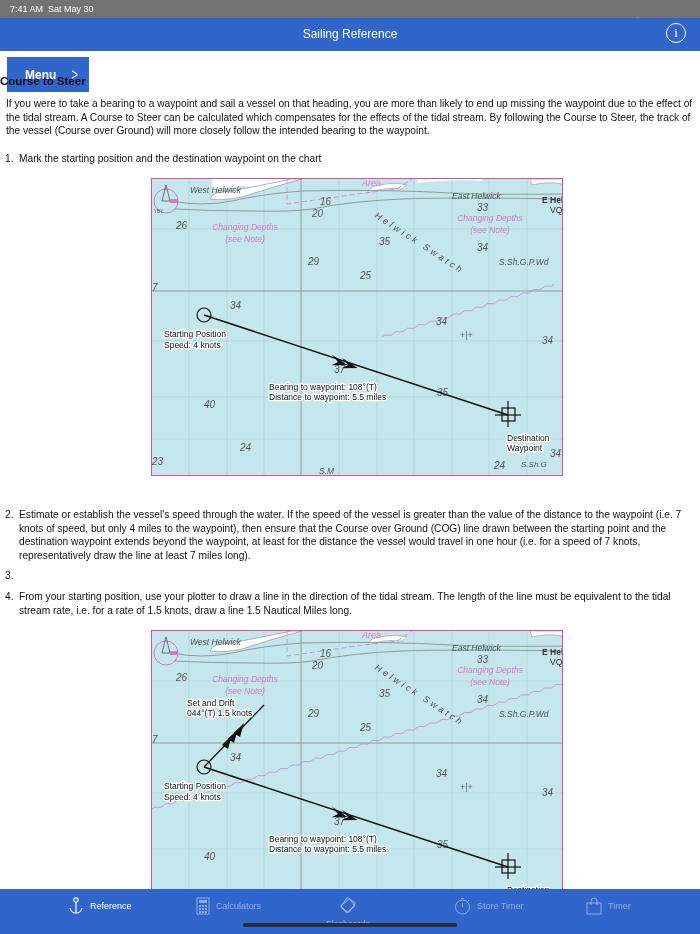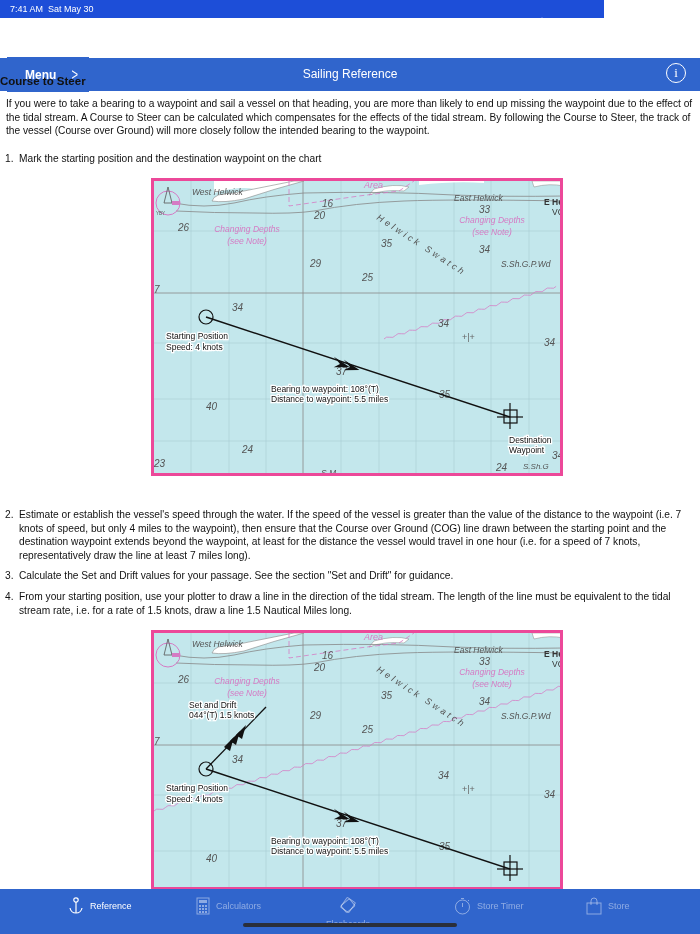--- a/index.html
+++ b/index.html
@@ -1,40 +1,40 @@
 <!DOCTYPE html>
 <html><head>
 <meta charset="utf-8">
 <style>
   * { box-sizing: border-box; margin: 0; padding: 0; }
   html, body { width: 700px; height: 934px; overflow: hidden; background: #ffffff; }
   body { font-family: "Liberation Sans", sans-serif; color: #111; position: relative; }
 
-  .status-bar { position: absolute; left: 0; top: 0; width: 604px; height: 18px; background: #1d4ed8; color: #fff; font-size: 9px; }
+  .status-bar { position: absolute; left: 0; top: 0; width: 700px; height: 18px; background: #737373; color: #fff; font-size: 9px; }
   .status-time { position: absolute; left: 10px; top: 4px; }
   .status-right { position: absolute; right: 12px; top: 4px; display: flex; align-items: center; gap: 3px; margin-top: 12px; }
   .battery { width: 16px; height: 7px; border: 1px solid #fff; border-radius: 2px; position: relative; padding: 1px; }
   .battery-fill { width: 100%; height: 100%; background: #fff; border-radius: 1px; }
   .battery-tip { position: absolute; right: -3px; top: 2px; width: 2px; height: 3px; background: rgba(255,255,255,0.6); }
 
-  .nav-bar { position: absolute; left: 0; top: 18px; width: 700px; height: 33px; background: #3065cc; margin-top: 40px; }
+  .nav-bar { position: absolute; left: 0; top: 18px; width: 700px; height: 33px; background: #3065cc; }
   .nav-title { position: absolute; left: 0; width: 700px; top: 9px; text-align: center; color: #fff; font-size: 12px; }
   .info-button { position: absolute; right: 14px; top: 5px; width: 20px; height: 20px; border: 1.3px solid #fff; border-radius: 50%; color: #fff; font-family: "Liberation Serif", serif; font-size: 13px; text-align: center; line-height: 17px; cursor: pointer; }
 
   .menu-button { position: absolute; left: 7px; top: 57px; width: 82px; height: 35px; background: #3065cc; color: #fff; font-size: 12px; font-weight: bold; display: flex; align-items: center; padding-left: 18px; gap: 14px; cursor: pointer; }
   .menu-chevron { font-weight: normal; font-size: 16px; transform: scaleX(0.7); }
 
   .page-heading { position: absolute; left: 0; width: 700px; top: 75px; text-align: left; font-size: 11.5px; font-weight: bold; }
 
   .content { position: absolute; left: 0; top: 97px; width: 700px; font-size: 10.2px; line-height: 13.6px; }
   .intro { padding: 0 6px 0 6px; }
   .step { position: relative; padding-left: 19px; padding-right: 8px; }
   .step-num { position: absolute; left: 5px; top: 0; }
 
-  .chart-img { position: absolute; left: 151px; width: 412px; background: #c3e7ec; overflow: hidden; border: 3px solid #ec4899; }
+  .chart-img { position: absolute; left: 151px; width: 412px; background: #c3e7ec; overflow: hidden; border: 1px solid #ec4899; }
 
   .tab-bar { position: absolute; left: 0; top: 889px; width: 700px; height: 45px; background: #3065cc; }
   .tab { position: absolute; top: 8px; display: flex; align-items: center; gap: 6px; font-size: 9px; color: rgba(255,255,255,0.45); cursor: pointer; }
   .tab.active { color: #fff; }
   .tab svg { display: block; }
   .home-indicator { position: absolute; left: 243px; top: 34px; width: 214px; height: 4px; background: #2a2f3a; border-radius: 2px; }
 </style>
 </head>
 <body>
 
@@ -71,21 +71,20 @@
   <div class="step" style="position:absolute;top:55px;left:0;width:700px;">
     <span class="step-num">1.</span>
     <span>Mark the starting position and the destination waypoint on the chart</span>
   </div>
   <div class="step" style="position:absolute;top:411px;left:0;width:700px;">
     <span class="step-num">2.</span>
     <span>Estimate or establish the vessel's speed through the water. If the speed of the vessel is greater than the value of the distance to the waypoint (i.e. 7 knots of speed, but only 4 miles to the waypoint), then ensure that the Course over Ground (COG) line drawn between the starting point and the destination waypoint extends beyond the waypoint, at least for the distance the vessel would travel in one hour (i.e. for a speed of 7 knots, representatively draw the line at least 7 miles long).</span>
   </div>
   <div class="step" style="position:absolute;top:472px;left:0;width:700px;">
     <span class="step-num">3.</span>
-    <span>Calculate the Set and Drift values for your passage. See the section "Set and Drift" for guidance.</span>
   </div>
   <div class="step" style="position:absolute;top:493px;left:0;width:700px;">
     <span class="step-num">4.</span>
     <span>From your starting position, use your plotter to draw a line in the direction of the tidal stream. The length of the line must be equivalent to the tidal stream rate, i.e. for a rate of 1.5 knots, draw a line 1.5 Nautical Miles long.</span>
   </div>
 </div>
 
 <div class="chart-img" style="top:178px;height:298px;">
   <svg width="412" height="298" viewBox="0 0 412 298" style="position:absolute;left:0;top:0;font-family:'Liberation Sans',sans-serif;">
     <g stroke="#a9cfd5" stroke-width="0.6">
@@ -299,16 +298,16 @@
         <line x1="7" y1="1.5" x2="10" y2="1.5" stroke="rgba(255,255,255,0.45)" stroke-width="1"></line>
         <line x1="14" y1="4" x2="15" y2="3" stroke="rgba(255,255,255,0.45)" stroke-width="1"></line>
       </svg>
     <span>Store Timer</span>
   </div>
   <div class="tab" style="left:586px;">
     <svg width="16" height="18" viewBox="0 0 16 18">
         <rect x="1" y="6" width="14" height="11" fill="none" stroke="rgba(255,255,255,0.45)" stroke-width="1"></rect>
         <path d="M5 8 V4 Q5 1 8 1 Q11 1 11 4 V8" fill="none" stroke="rgba(255,255,255,0.45)" stroke-width="1"></path>
       </svg>
-    <span>Store</span>
+    <span>Timer</span>
   </div>
   <div class="home-indicator"></div>
 </div>
 
 </body></html>

